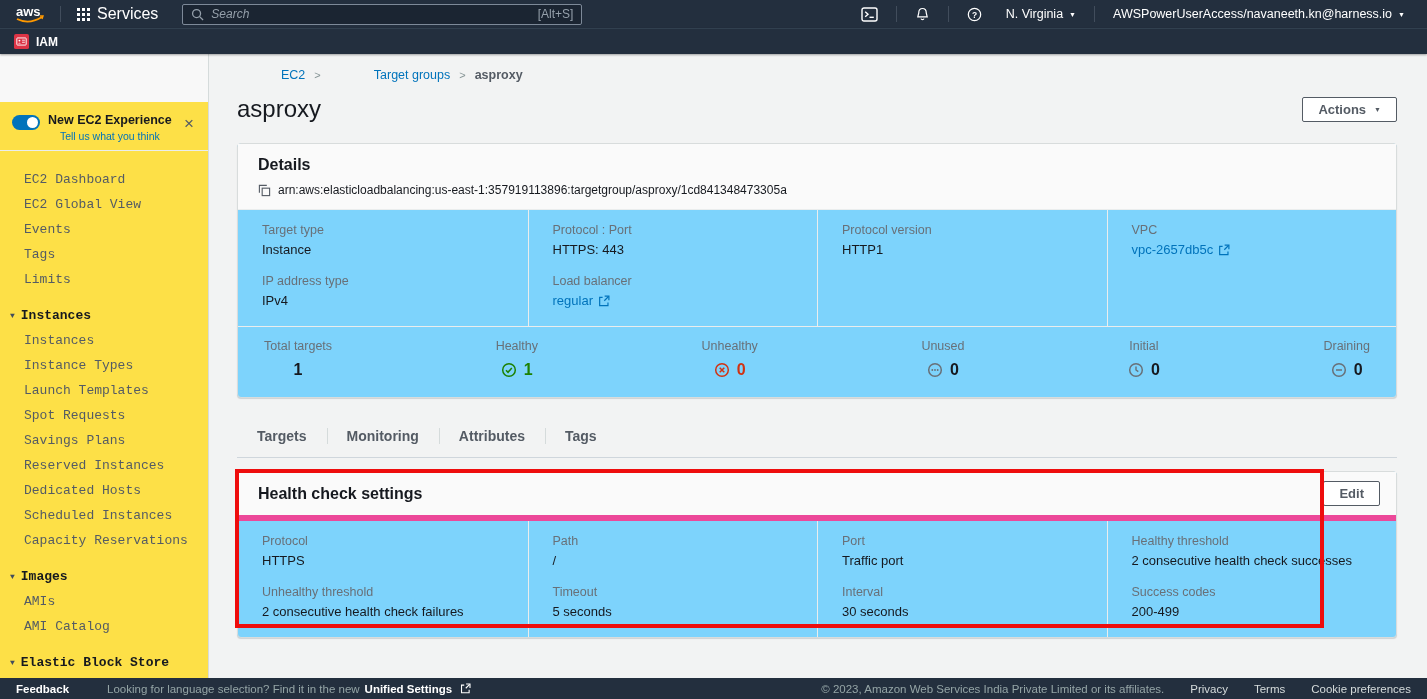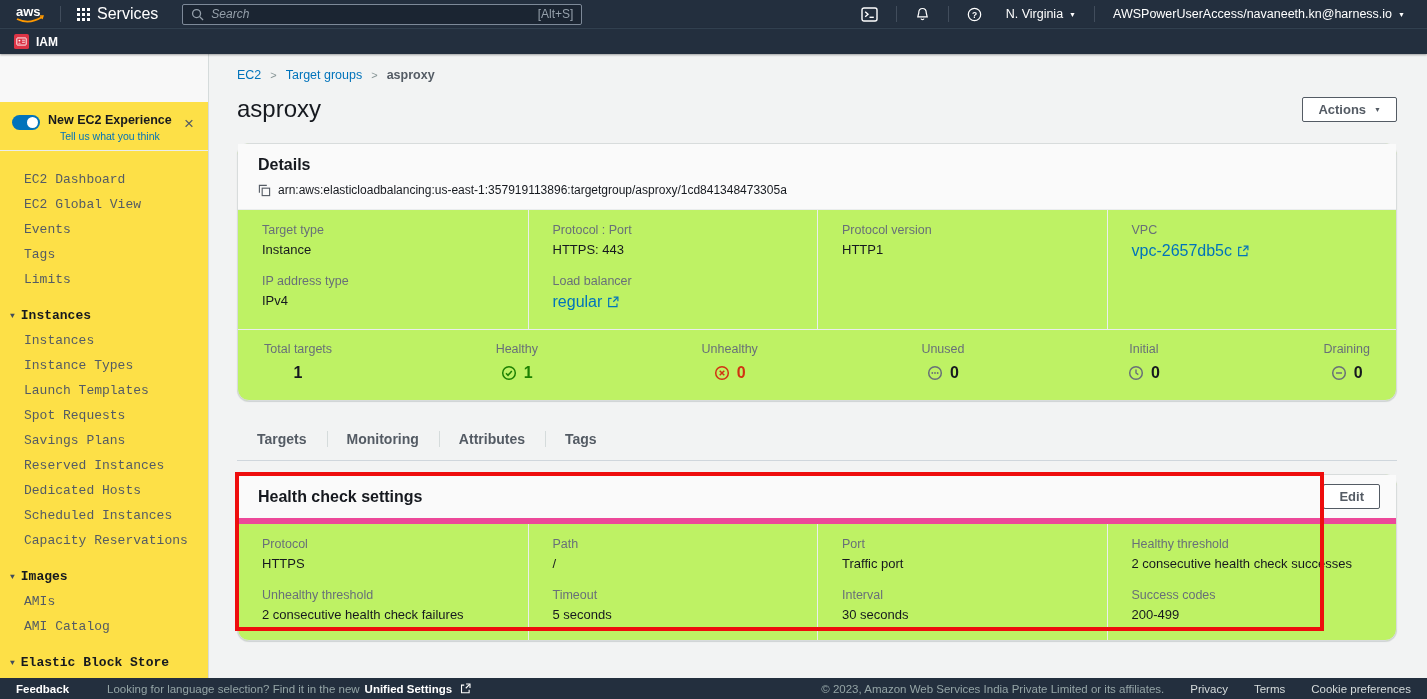--- a/index.html
+++ b/index.html
@@ -49,43 +49,43 @@
   .exp-close { margin-left: auto; color: #545b64; font-size: 17px; line-height: 1;
                cursor: pointer; padding: 2px 4px; }
   .nav { padding: 16px 0 0 0; overflow: hidden; font-family: Liberation Mono, monospace; }
   .nav-item { padding: 5px 8px 5px 24px; font-size: 13px; color: #545b64; cursor: pointer; white-space: nowrap; }
   .nav-section { display: flex; align-items: center; gap: 6px; padding: 5px 8px 5px 10px;
                  margin-top: 11px; font-size: 13px; font-weight: 700; color: #16191f; cursor: pointer; white-space: nowrap; }
   .nav-caret { font-size: 8px; color: #414d5c; line-height: 1; }
   
   .content { flex: 1; background: #f2f3f3; padding: 14px 30px 0 28px; position: relative; overflow: hidden; }
   .breadcrumb { display: flex; align-items: center; gap: 9px; font-size: 12.5px; }
-  .crumb-link { color: #0073bb; text-decoration: none; cursor: pointer; }
+  .crumb-link { color: #0073bb; text-decoration: none; cursor: pointer; margin-left: 44px; }
   .crumb-sep { color: #879596; font-size: 11px; }
   .crumb-current { color: #545b64; font-weight: 700; }
   .title-row { display: flex; align-items: center; justify-content: space-between; margin-top: 13px; }
   .page-title { font-size: 24px; font-weight: 500; color: #16191f; }
   .btn { background: #fff; border: 1px solid #545b64; border-radius: 2px; padding: 4px 15px;
          font-size: 13px; font-weight: 700; color: #545b64; display: inline-flex;
          align-items: center; gap: 8px; cursor: pointer; font-family: inherit; }
   
-  .card { background: #bef264; border: 1px solid #d8dcdc; border-radius: 12px;
+  .card { background: #7dd3fc; border: 1px solid #d8dcdc; border-radius: 4px;
           box-shadow: 0 1px 1px 0 rgba(0,28,36,.15); }
   .card-header { background: #fafafa; border-bottom: 1px solid #eaeded; padding: 12px 20px; }
   .card-title { font-size: 16px; font-weight: 700; color: #16191f; }
   .arn-line { margin-top: 9px; display: flex; align-items: center; gap: 7px; font-size: 12px; color: #16191f; }
   .details-card { margin-top: 20px; }
   .fgrid { display: grid; grid-template-columns: 1fr 1fr 1fr 1fr; }
   .fcol { padding: 13px 24px 18px 24px; }
   .fcol + .fcol { border-left: 1px solid #eaeded; }
   .field + .field { margin-top: 17px; }
   .flabel { font-size: 12.5px; color: #687078; }
   .fvalue { font-size: 13px; color: #16191f; margin-top: 5px; }
   .value-link { color: #0073bb; text-decoration: none; display: inline-flex; align-items: center;
-                gap: 5px; margin-top: 5px; font-size: 16px; cursor: pointer; }
+                gap: 5px; margin-top: 5px; font-size: 13px; cursor: pointer; }
   
   .counters { border-top: 1px solid #eaeded; display: flex; justify-content: space-between;
               padding: 12px 26px 16px 26px; }
   .counter { text-align: center; }
   .cvalue { margin-top: 8px; display: inline-flex; align-items: center; gap: 7px;
             font-size: 16px; font-weight: 700; color: #16191f; }
   .cvalue.healthy { color: #1d8102; }
   .cvalue.unhealthy { color: #d13212; }
   
   .tabs { display: flex; margin-top: 17px; border-bottom: 1px solid #cfd6dc; }

